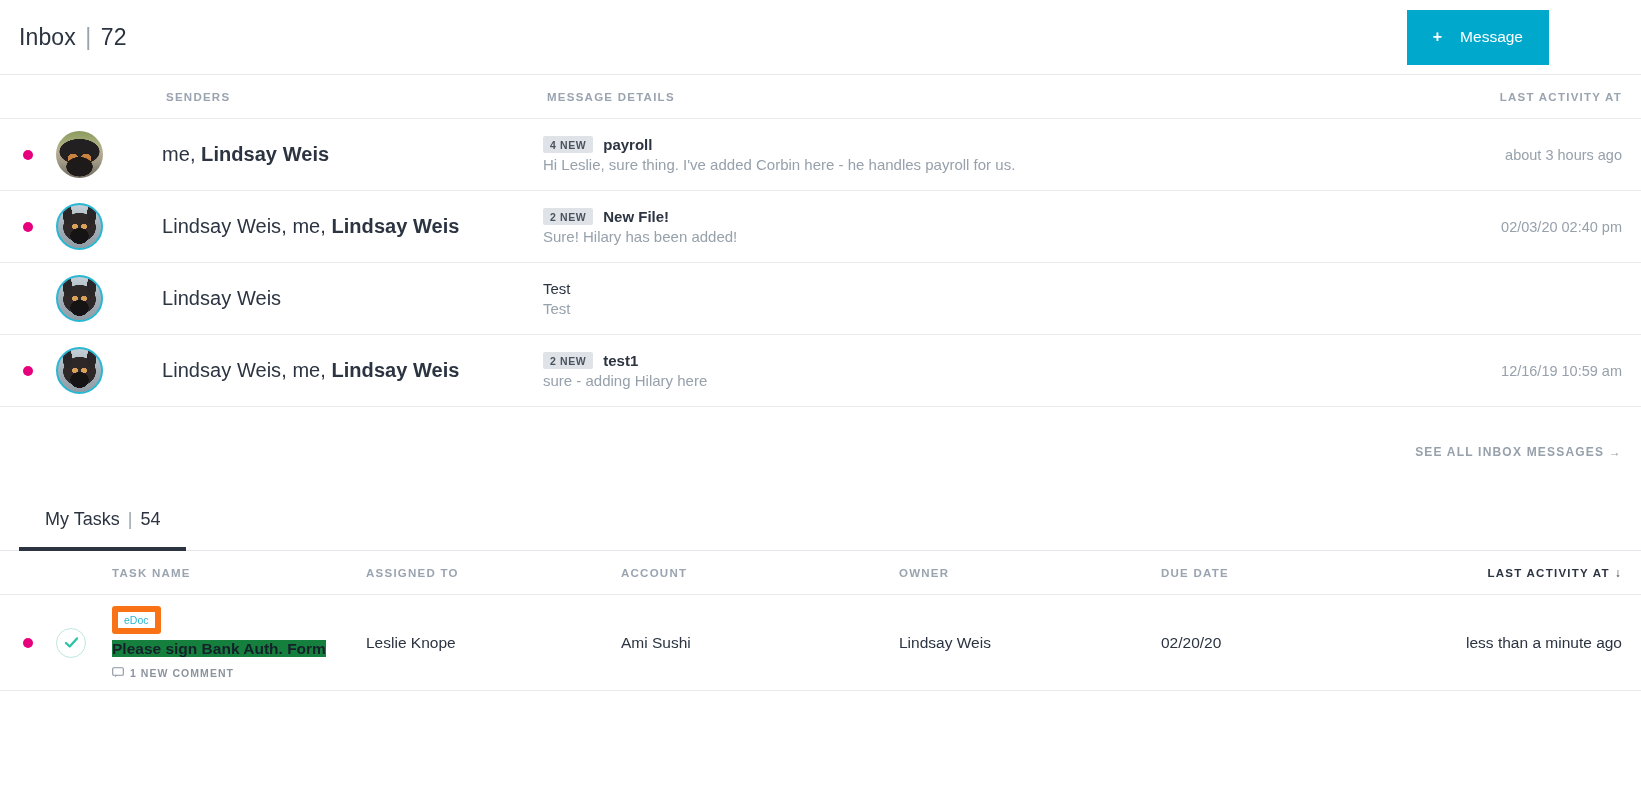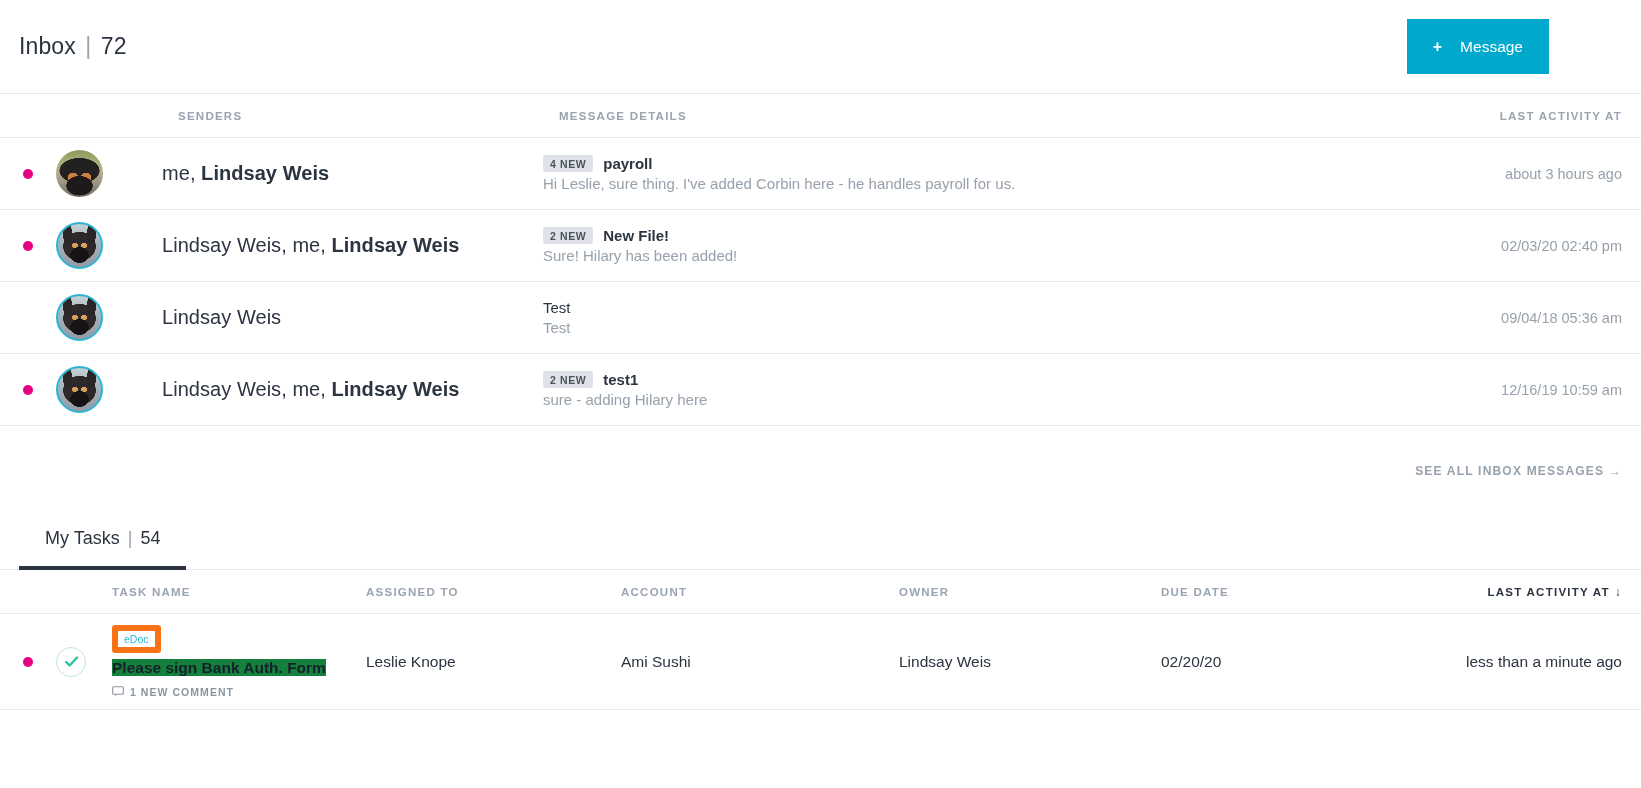--- a/index.html
+++ b/index.html
@@ -6,21 +6,21 @@
   html, body {
     margin: 0; padding: 0;
     background: #ffffff;
     font-family: "Liberation Sans", sans-serif;
     color: #2e3440;
   }
   body { width: 1641px; height: 788px; overflow: hidden; position: relative; }
 
   
   .topbar {
-    height: 94px;
+    height: 75px;
     border-bottom: 1px solid #e6e8ec;
     display: flex;
     align-items: center;
     padding: 0 19px 0 19px;
     position: relative;
   }
   .page-title {
     font-size: 23px;
     font-weight: 400;
     color: #2b3440;
@@ -46,21 +46,21 @@
     margin-right: 73px;
   }
   .btn-message .plus { font-size: 16px; font-weight: 700; line-height: 1; }
   .btn-message .lbl { font-size: 15.5px; }
 
   
   .col-head-row {
     display: flex;
     align-items: center;
     height: 44px;
-    padding-left: 16px;
+    padding-left: 4px;
     border-bottom: 1px solid #e9ebef;
   }
   .col-head {
     font-size: 11.5px;
     letter-spacing: 1.25px;
     color: #9aa4b0;
     font-weight: 600;
     text-transform: uppercase;
     white-space: nowrap;
   }
@@ -302,21 +302,20 @@
         <div class="c-av">
           <div class="avatar av-dog2 ring"></div>
         </div>
         <div class="c-send"><span class="senders"><span class="me">Lindsay Weis</span><span class="strong"></span></span></div>
         <div class="c-msg">
           <div class="msg-line1">
             <span class="msg-subject plain">Test</span>
           </div>
           <div class="msg-preview">Test</div>
         </div>
-        <div class="c-act"><span class="last-act">09/04/18 05:36 am</span></div>
       </div>
       <div class="inbox-row">
         <div class="c-dot">
           <span class="dot"></span>
         </div>
         <div class="c-av">
           <div class="avatar av-dog2 ring"></div>
         </div>
         <div class="c-send"><span class="senders"><span class="me">Lindsay Weis, me, </span><span class="strong">Lindsay Weis</span></span></div>
         <div class="c-msg">

